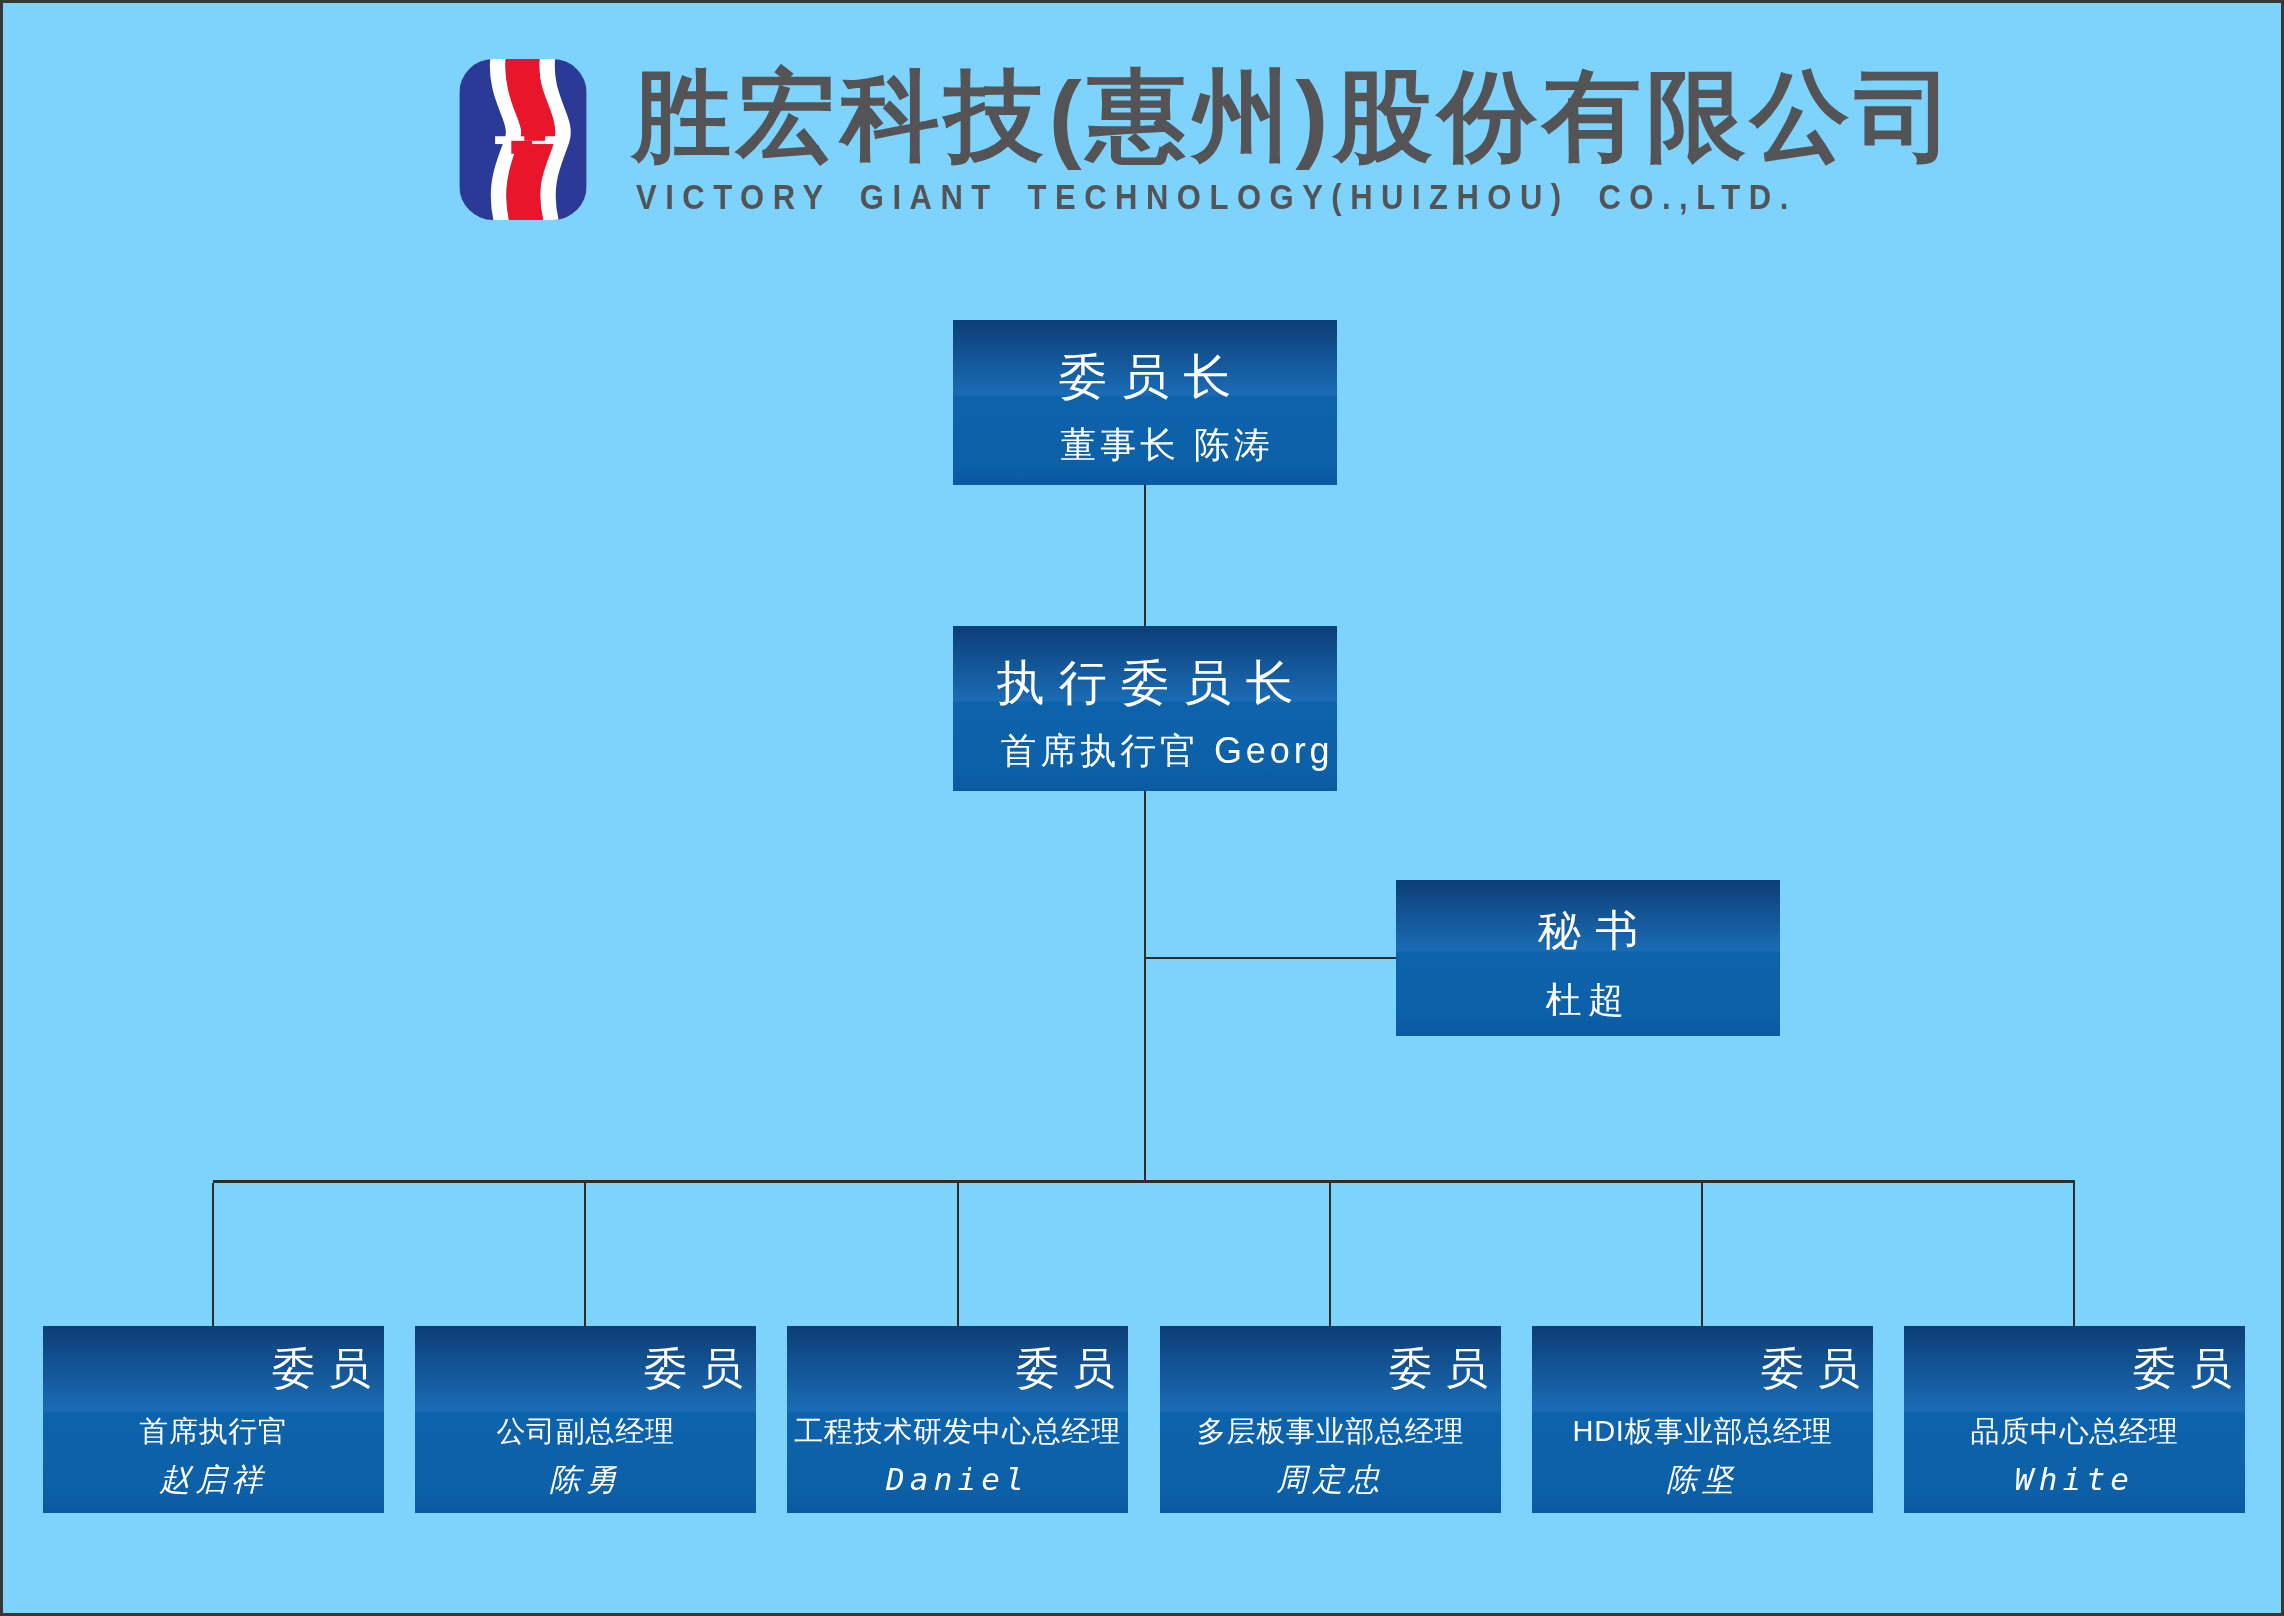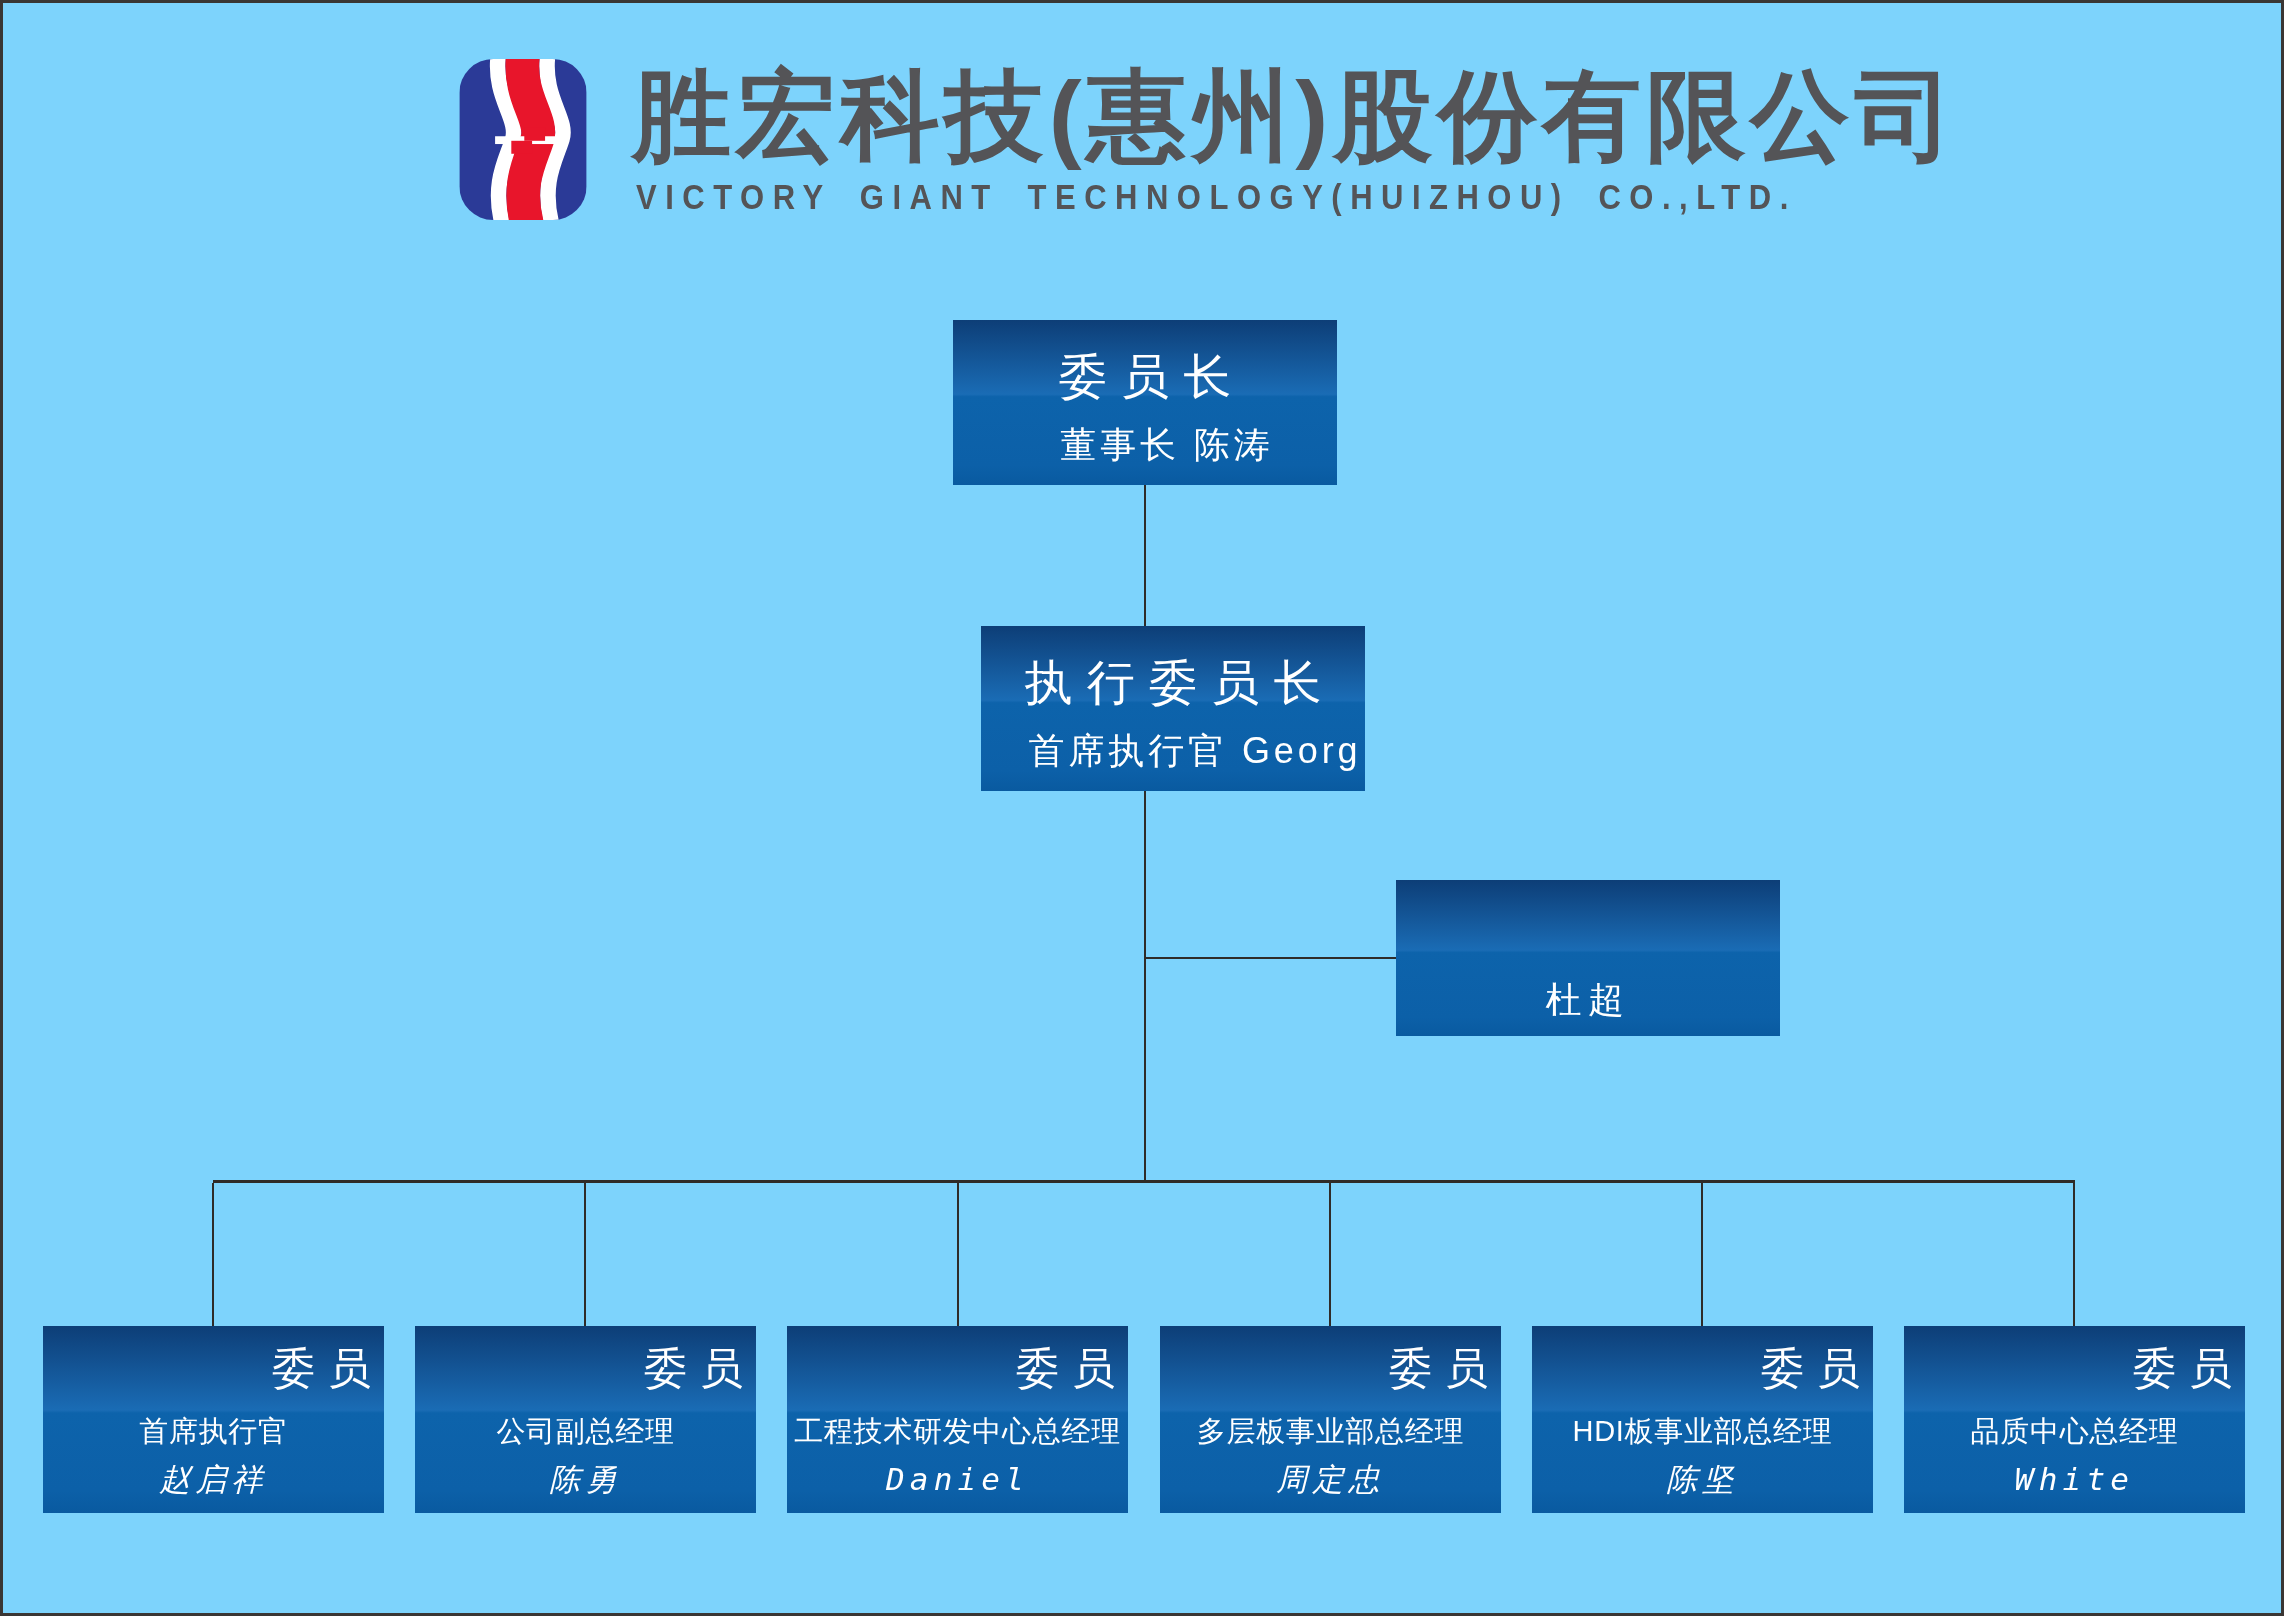--- a/index.html
+++ b/index.html
@@ -88,26 +88,27 @@
   <div class="line v" style="left:957px;top:1183px;height:143px;"></div>
   <div class="line v" style="left:1329px;top:1183px;height:143px;"></div>
   <div class="line v" style="left:1701px;top:1183px;height:143px;"></div>
   <div class="line v" style="left:2073px;top:1183px;height:143px;"></div>
 
   <div class="box top-box" style="top:320px;">
     <span class="b-title">委员长</span>
     <span class="b-sub">董事长 陈涛</span>
   </div>
 
-  <div class="box top-box" style="top:626px;margin-left:28px;">
+  <div class="box top-box" style="top:626px;">
     <span class="b-title">执行委员长</span>
     <span class="b-sub">首席执行官 Georg</span>
   </div>
 
   <div class="box sec-box">
+    <span class="b-title">秘书</span>
     <span class="b-sub">杜超</span>
   </div>
 
   <div class="box member" style="left:43px;">
     <span class="b-title">委员</span>
     <span class="b-dept">首席执行官</span>
     <span class="b-name">赵启祥</span>
   </div>
   <div class="box member" style="left:415px;">
     <span class="b-title">委员</span>

